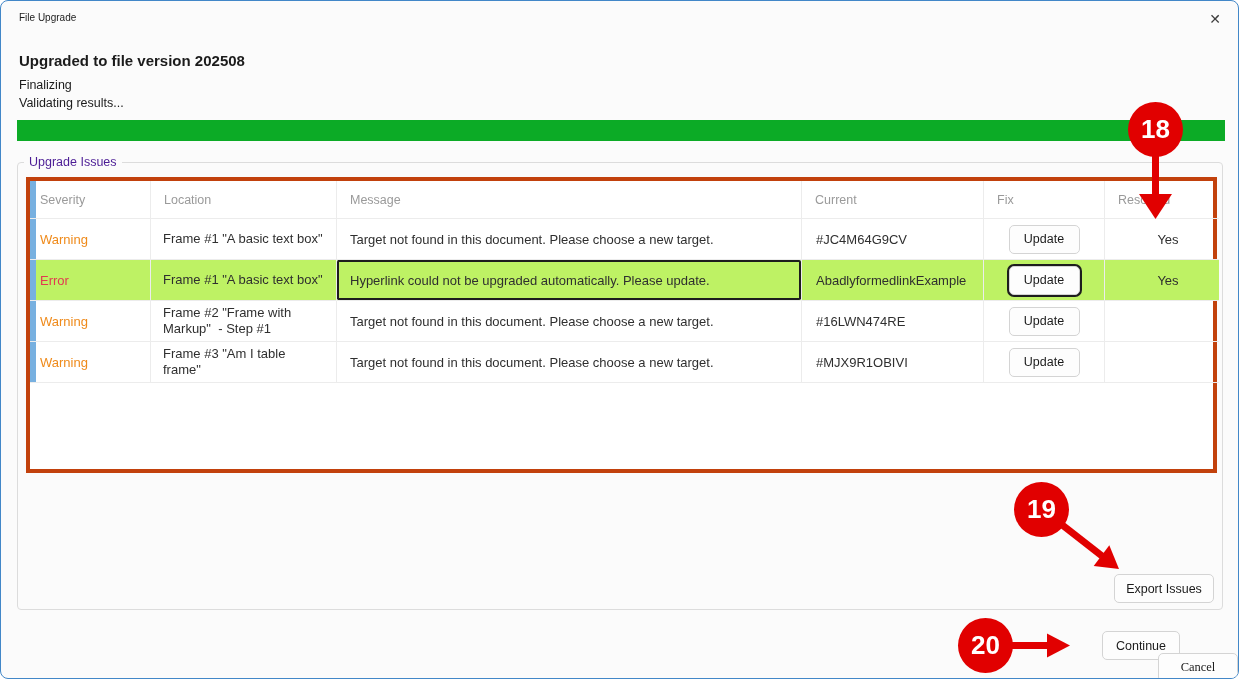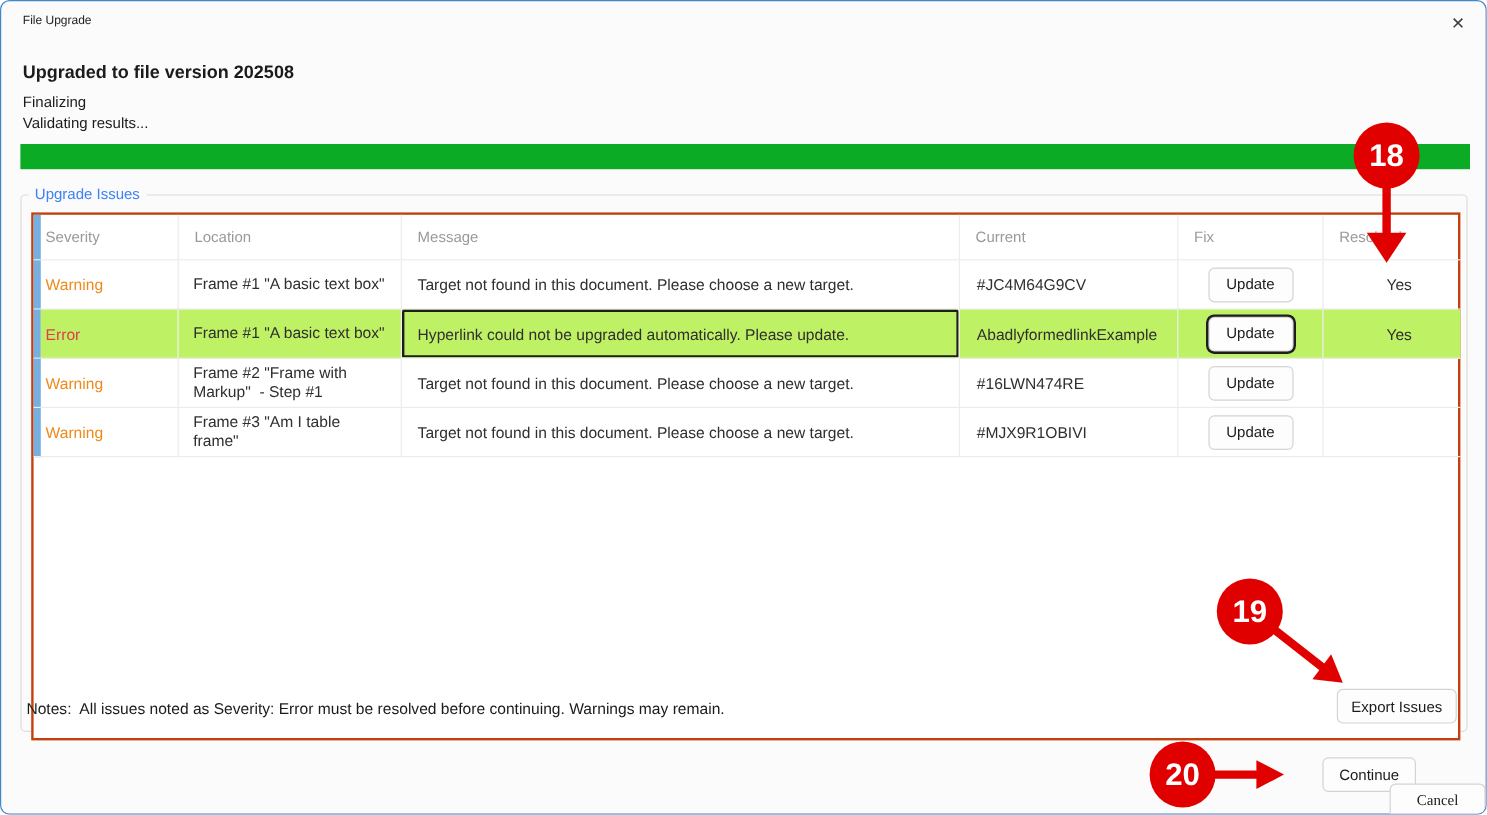--- a/index.html
+++ b/index.html
@@ -27,26 +27,26 @@
   .status{position:absolute;left:18px;top:95px;font-size:12.5px;color:#1b1b1b;}
   .progress{position:absolute;left:16px;top:119px;width:1208px;height:21px;background:#eee;}
   .progress .fill{height:100%;background:var(--progress);}
   
   .groupbox{
     position:absolute;left:16px;top:161px;width:1206px;height:448px;
     border:1px solid #dcdcdc;border-radius:4px;box-sizing:border-box;
   }
   .grouplabel{
     position:absolute;left:6px;top:-8px;background:#fbfbfb;padding:0 5px;
-    font-size:12.5px;color:#3b82f6;line-height:15px;
+    font-size:12.5px;color:#4c1d95;line-height:15px;
   }
   
   .table{
-    position:absolute;left:8px;top:14px;width:1191px;height:440px;background:#ffffff;
-    border:2px solid #c2410c;box-sizing:border-box;
+    position:absolute;left:8px;top:14px;width:1191px;height:296px;background:#ffffff;
+    border:4px solid #c2410c;box-sizing:border-box;
     display:grid;
     grid-template-columns:6px 114px 186px 465px 182px 121px 115px;
     grid-template-rows:38px 41px 41px 41px 41px;
     align-content:start;
   }
   .cell{
     box-sizing:border-box;border-bottom:1px solid #ececec;
     display:flex;align-items:center;font-size:13px;color:#2f2f2f;
     overflow:hidden;
   }
@@ -122,21 +122,20 @@
         <div style="display: contents;"><div class="cell strip"></div><div class="cell sev selbg sev-error">Error</div><div class="cell loc vline selbg">Frame #1 "A basic text box"</div><div class="cell msg vline selbg focus-cell">Hyperlink could not be upgraded automatically. Please update.</div><div class="cell cur vline selbg">AbadlyformedlinkExample</div><div class="cell fixc vline selbg">
             <button class="btn update focus-btn">Update</button>
           </div><div class="cell res vline selbg">Yes</div></div>
         <div style="display: contents;"><div class="cell strip"></div><div class="cell sev sev-warning">Warning</div><div class="cell loc vline">Frame #2 "Frame with Markup"  - Step #1</div><div class="cell msg vline">Target not found in this document. Please choose a new target.</div><div class="cell cur vline">#16LWN474RE</div><div class="cell fixc vline">
             <button class="btn update">Update</button>
           </div><div class="cell res vline"></div></div>
         <div style="display: contents;"><div class="cell strip"></div><div class="cell sev sev-warning">Warning</div><div class="cell loc vline">Frame #3 "Am I table frame"</div><div class="cell msg vline">Target not found in this document. Please choose a new target.</div><div class="cell cur vline">#MJX9R1OBIVI</div><div class="cell fixc vline">
             <button class="btn update">Update</button>
           </div><div class="cell res vline"></div></div>
       </div>
-    <div class="notes">Notes:  All issues noted as Severity: Error must be resolved before continuing. Warnings may remain.</div>
     <button class="btn export">Export Issues</button>
   </div>
 
   <button class="btn continue">Continue</button>
   <button class="btn cancel">Cancel</button>
 
   <svg class="arrows" viewBox="0 0 1239 679">
     <g fill="var(--red)" stroke="var(--red)">
       <line x1="1154.5" y1="152" x2="1154.5" y2="195" stroke-width="7"></line>
       <polygon points="1154.5,218 1138,193 1171,193" stroke="none"></polygon>

